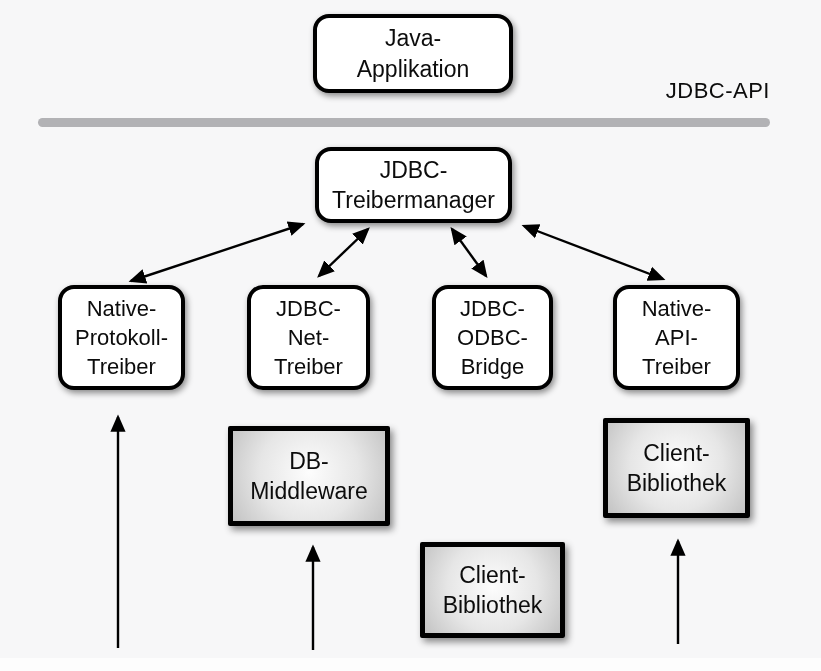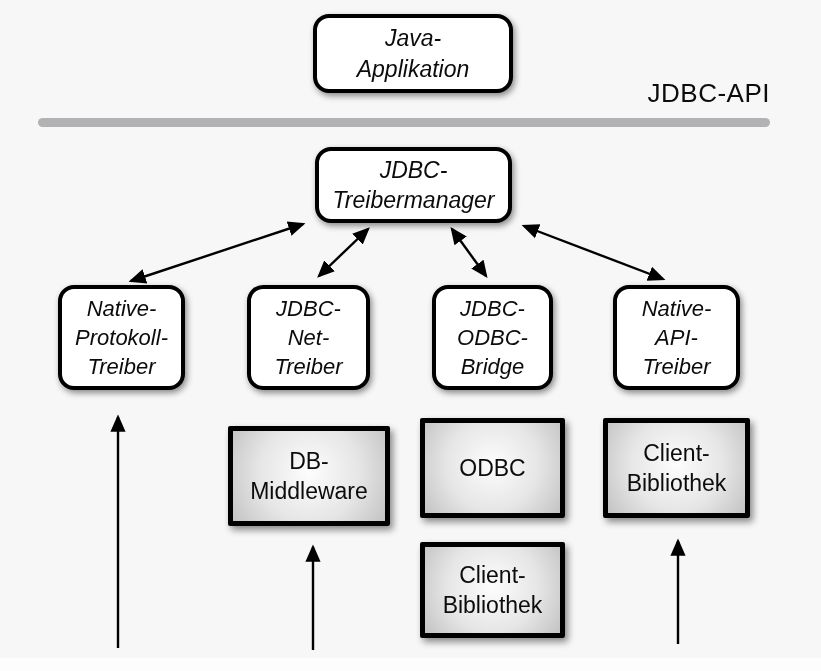--- a/index.html
+++ b/index.html
@@ -17,38 +17,37 @@
     position:absolute;left:0;bottom:0;width:821px;height:13px;
     background:#fdfdfd;
   }
   
   .divider{
     position:absolute;left:38px;top:118px;width:732px;height:9px;
     background:#b2b2b5;border-radius:5px;
   }
   .api-label{
     position:absolute;top:78px;right:51px;
-    font-size:26px;color:#0c0c0c;letter-spacing:0.5px;
+    font-size:22px;color:#0c0c0c;letter-spacing:0.5px;
   }
   
   .node{
     position:absolute;
     display:flex;align-items:center;justify-content:center;
     text-align:center;
     color:#0c0c0c;
     box-sizing:border-box;
   }
   .node .lbl{white-space:pre-line;line-height:1.32;}
   .rounded{
     background:#ffffff;
     border:4.5px solid #000;
     border-radius:16px;
     box-shadow:2px 3px 6px rgba(0,0,0,0.45);
     font-size:23px;
-    font-style:italic;
   }
   .grayed{
     background:radial-gradient(circle at 50% 46%, #fdfdfd 0%, #e6e6e6 55%, #c3c3c3 100%);
     border:5px solid #000;
     border-radius:2px;
     box-shadow:3px 4px 7px rgba(0,0,0,0.45);
     font-size:23px;
   }
   
   .n-java      {left:313px;top:14px;width:200px;height:79px;}
@@ -105,23 +104,20 @@
     <span class="lbl">Native-
 API-
 Treiber</span>
   </div>
 
   <div class="node grayed n-dbmw">
     <span class="lbl">DB-
 Middleware</span>
   </div>
 
-  <div class="node grayed n-odbc">
-    <span class="lbl">ODBC</span>
-  </div>
 
   <div class="node grayed n-clientr">
     <span class="lbl">Client-
 Bibliothek</span>
   </div>
 
   <div class="node grayed n-clientb">
     <span class="lbl">Client-
 Bibliothek</span>
   </div>

